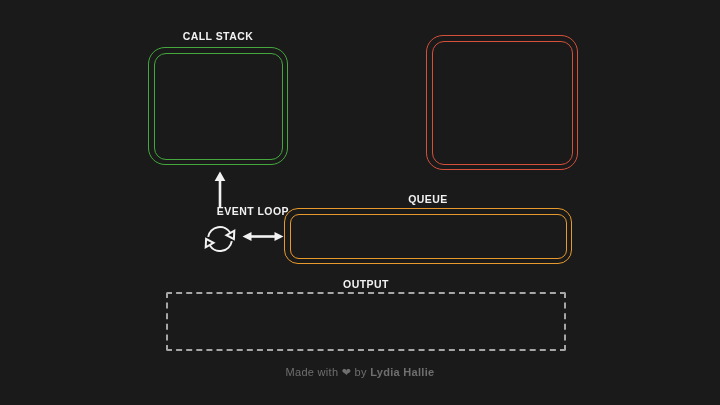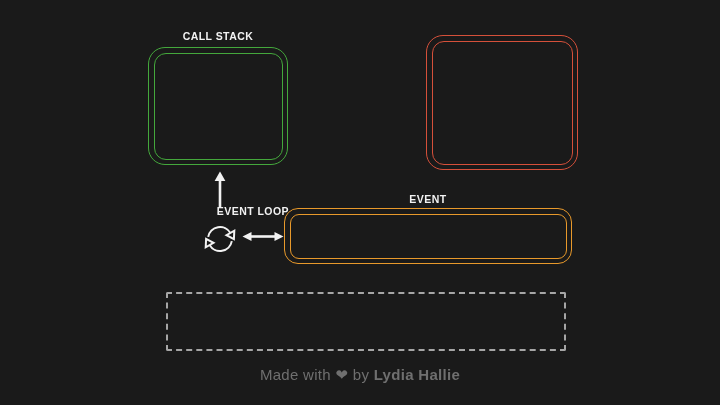--- a/index.html
+++ b/index.html
@@ -48,41 +48,41 @@
     border-radius: 2px;
     box-sizing: border-box;
   }
   .abs { position: absolute; }
   .arrow-stroke { stroke: var(--arrow, #f2f2f2); }
   .arrow-fill   { fill: var(--arrow, #f2f2f2); }
   .footer {
     position: absolute;
     left: 0; right: 0; top: 366px;
     text-align: center;
-    font-size: 15px;
+    font-size: 11px;
     letter-spacing: 0.3px;
     color: var(--footer-text, #6f6f6f);
   }
   .footer .author { font-weight: bold; }
 </style>
 </head>
 <body>
 
 <div id="stage">
 
   <div class="box-label" style="left:148px; top:30px; width:140px;">CALL STACK</div>
   <div class="dbox r16 green" style="left:148px; top:47px; width:140px; height:118px;">
     <div class="inner"></div>
   </div>
 
   <div class="dbox r16 red" style="left:426px; top:35px; width:152px; height:135px;">
     <div class="inner"></div>
   </div>
 
-  <div class="box-label" style="left:284px; top:193px; width:288px;">EVENT</div>
+  <div class="box-label" style="left:284px; top:193px; width:288px;">QUEUE</div>
   <div class="dbox r14 orange" style="left:284px; top:208px; width:288px; height:56px;">
     <div class="inner"></div>
   </div>
 
   <svg class="abs" style="left:212px; top:170px;" width="16" height="38" viewBox="0 0 16 38">
     <line class="arrow-stroke" x1="8" y1="37" x2="8" y2="10" stroke-width="2.6"></line>
     <path class="arrow-fill" d="M 8 1.5 L 2.6 11 L 13.4 11 Z"></path>
   </svg>
 
   <div class="box-label" style="left:149px; top:205px; width:140px;text-align:right;">EVENT LOOP</div>
@@ -94,20 +94,21 @@
       <path d="M 5.1 18.9 L 12.5 22.75 L 4.7 27.25 Z"></path>
     </g>
   </svg>
 
   <svg class="abs" style="left:241px; top:229px;" width="44" height="15" viewBox="0 0 44 15">
     <line class="arrow-stroke" x1="9" y1="7.5" x2="35" y2="7.5" stroke-width="2.6"></line>
     <path class="arrow-fill" d="M 1.5 7.5 L 10.5 3 L 10.5 12 Z"></path>
     <path class="arrow-fill" d="M 42.5 7.5 L 33.5 3 L 33.5 12 Z"></path>
   </svg>
 
+  <div class="box-label" style="left:166px; top:278px; width:400px;">OUTPUT</div>
   <div class="output-box" style="left:166px; top:292px; width:400px; height:59px;"></div>
 
   <div class="footer">
     <span>Made with</span>
     <span class="heart">❤</span>
     <span>by</span>
     <strong class="author">Lydia Hallie</strong>
   </div>
 
 </div>

